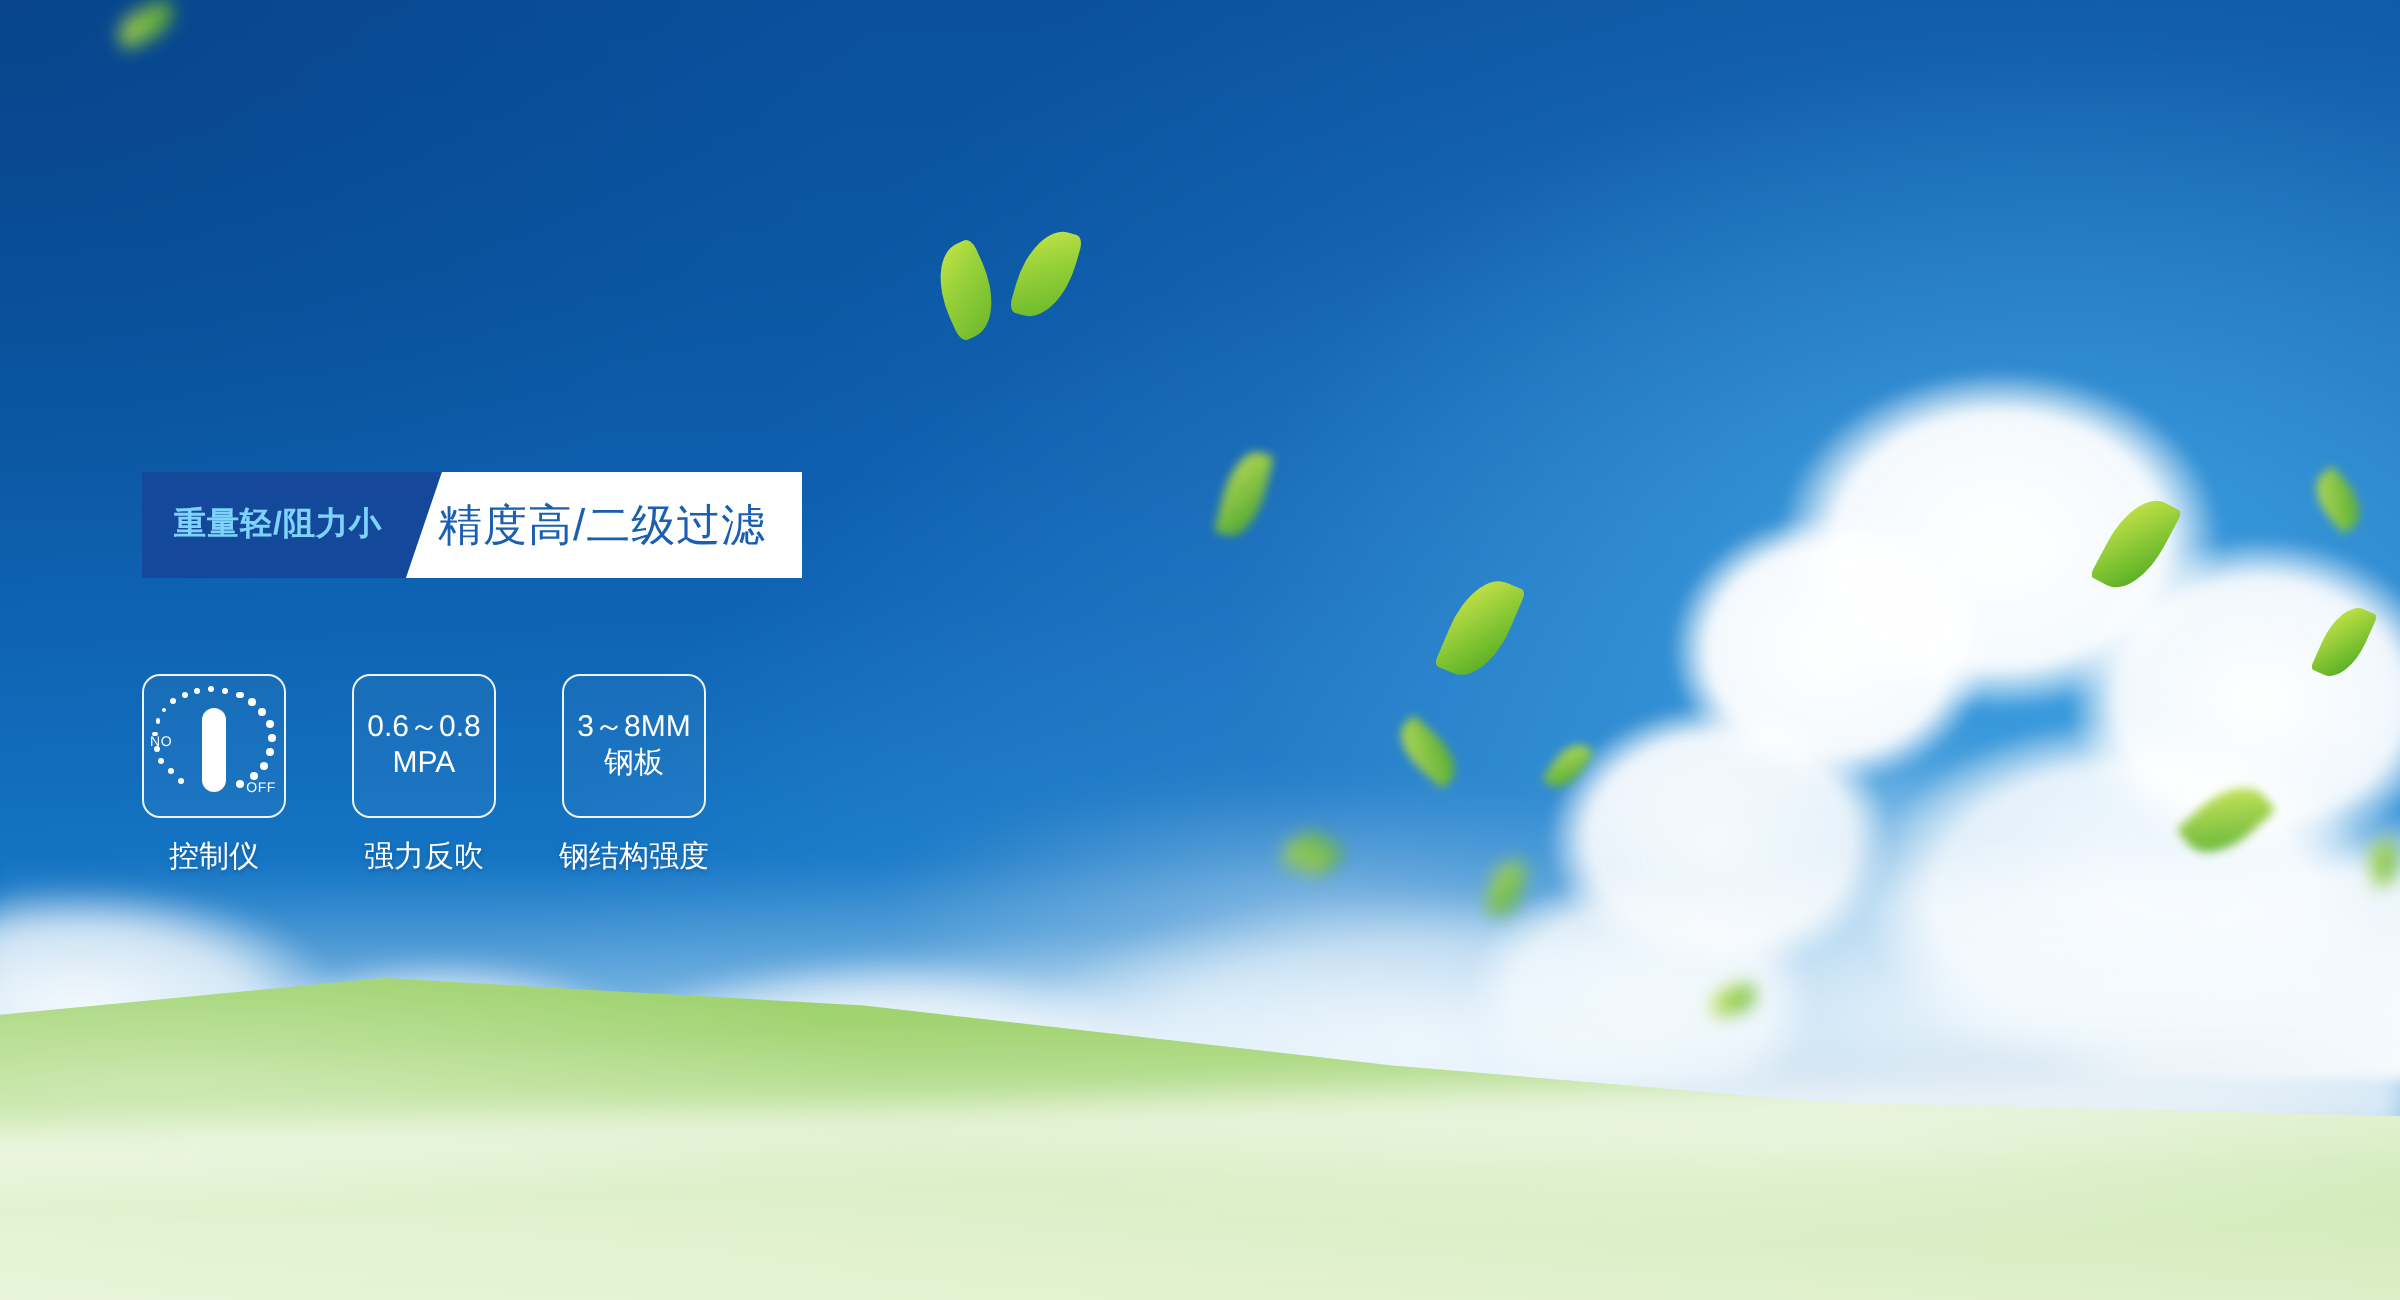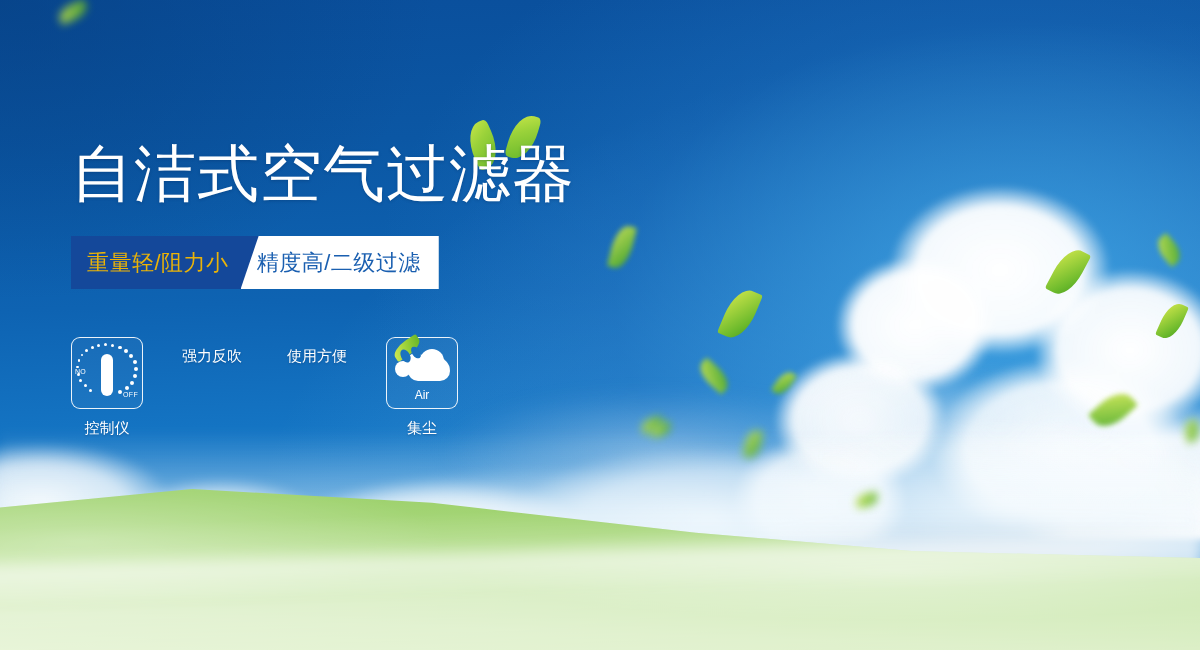--- a/index.html
+++ b/index.html
@@ -115,24 +115,24 @@
     display:block;width:100%;height:100%;
     background:linear-gradient(150deg,#cde84a 0%, #9ad23a 40%, #63b52a 100%);
     border-radius:70% 14% 70% 14%;
   }
   .sprout .lf.a{left:0;top:10px;transform:rotate(-24deg);}
   .sprout .lf.b{left:40px;top:2px;transform:rotate(16deg);}
 
   
   .subbar{position:absolute;left:71px;top:236px;height:53px;display:flex;}
   .sub-a{
-    background:#14489a;color:#eab308;
+    background:#14489a;color:#7dd3fc;
     display:flex;align-items:center;
     padding:0 30px 0 16px;
-    font-size:22px;letter-spacing:.5px;font-weight:400;
+    font-size:16px;letter-spacing:.5px;font-weight:700;
   }
   .sub-b{
     background:#fff;color:#1a5fb0;
     display:flex;align-items:center;
     padding:0 18px 0 16px;
     font-size:22px;letter-spacing:.5px;font-weight:500;
     clip-path:polygon(18px 0, 100% 0, 100% 100%, 0 100%);
     margin-left:-18px;
   }
 
@@ -248,21 +248,20 @@
 
   <div class="sprout">
     <div class="lf a">
         <i></i>
       </div>
     <div class="lf b">
         <i></i>
       </div>
   </div>
 
-  <div class="title">自洁式空气过滤器</div>
 
   <div class="subbar">
     <div class="sub-a">重量轻/阻力小</div>
     <div class="sub-b">精度高/二级过滤</div>
   </div>
 
   <div class="features">
 
     <div class="feat">
       <div class="box">
@@ -290,38 +289,35 @@
           <span class="dot" style="left:15px;top:46.5px;width:3.4px;height:3.4px;"></span>
           <span class="bar"></span>
           <span class="no">NO</span>
           <span class="off">OFF</span>
         </div>
       </div>
       <div class="cap">控制仪</div>
     </div>
 
     <div class="feat">
+      <div class="box">
+        <div class="txt">
+          <div>0.6～0.8</div>
+          <div>MPA</div>
+        </div>
+      </div>
       <div class="cap">强力反吹</div>
     </div>
 
-
-    <div class="feat">
-      <div class="cap">使用方便</div>
-    </div>
 
     <div class="feat">
       <div class="box">
-        <div class="airicon">
-          <span class="swoosh"></span>
-          <span class="c4"></span>
-            <span class="c3"></span>
-            <span class="c2"></span>
-            <span class="c1"></span>
-          <span class="cut"></span>
-            <span class="cut2"></span>
-          <span class="lbl">Air</span>
+        <div class="txt">
+          <div>3～8MM</div>
+          <div>钢板</div>
         </div>
       </div>
-      <div class="cap">集尘</div>
-    </div>
+      <div class="cap">钢结构强度</div>
+    </div>
+
 
   </div>
 </div>
 
 </body></html>

